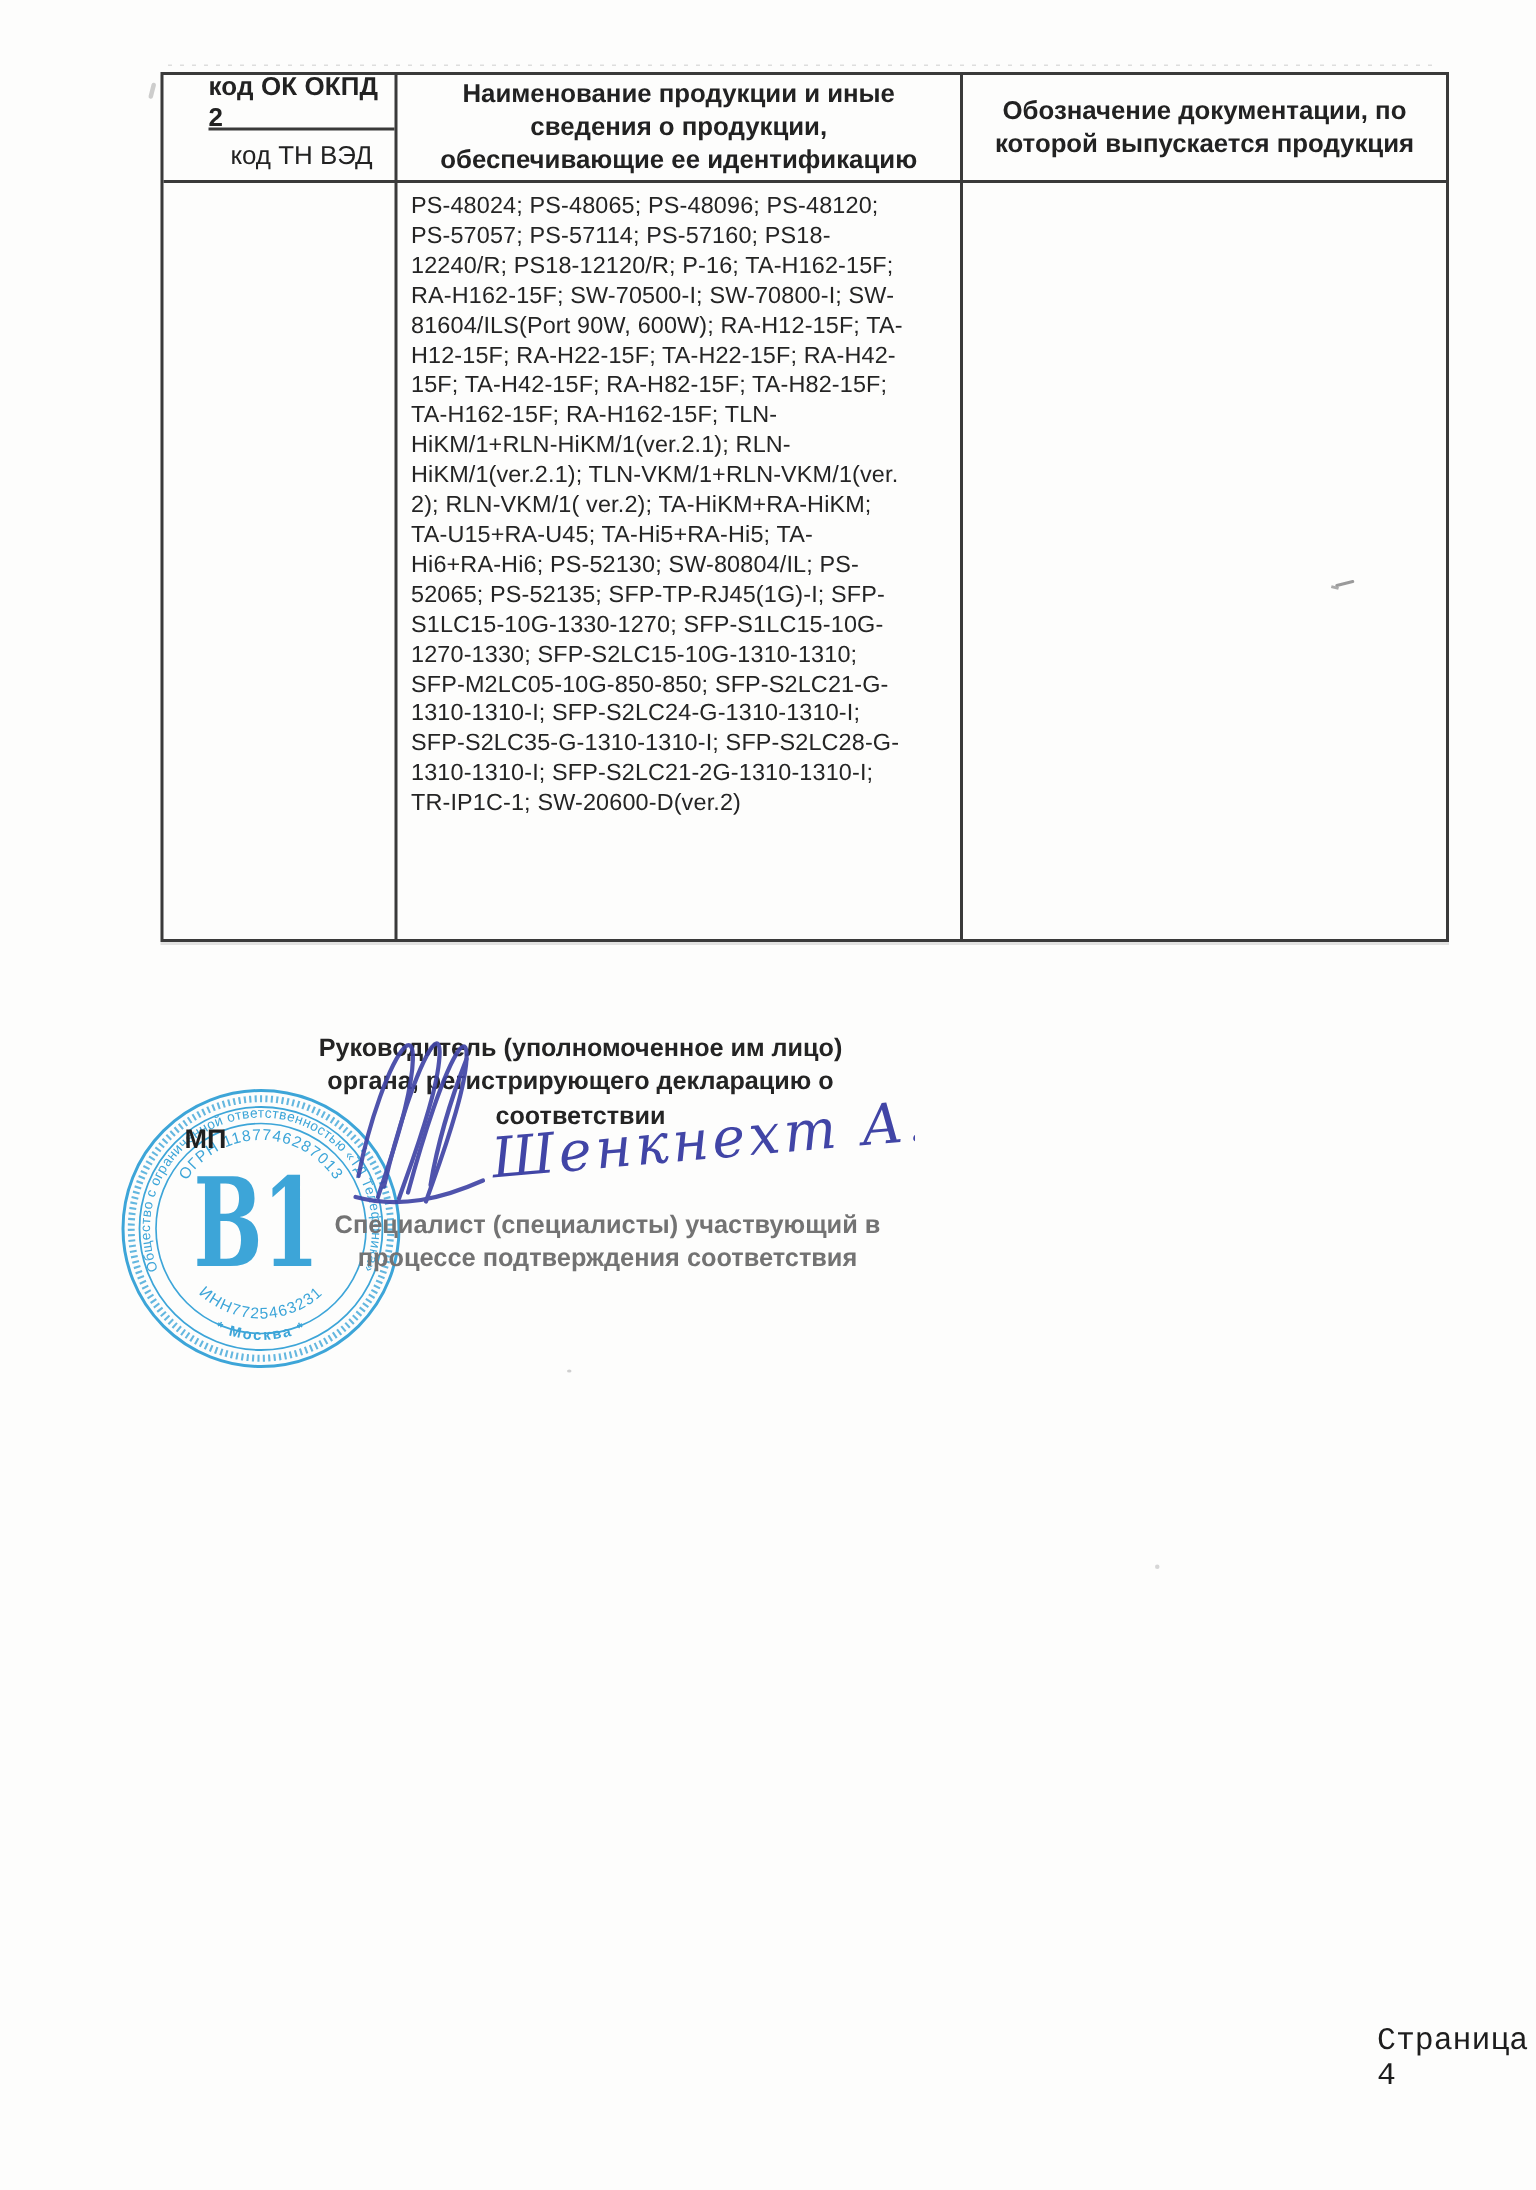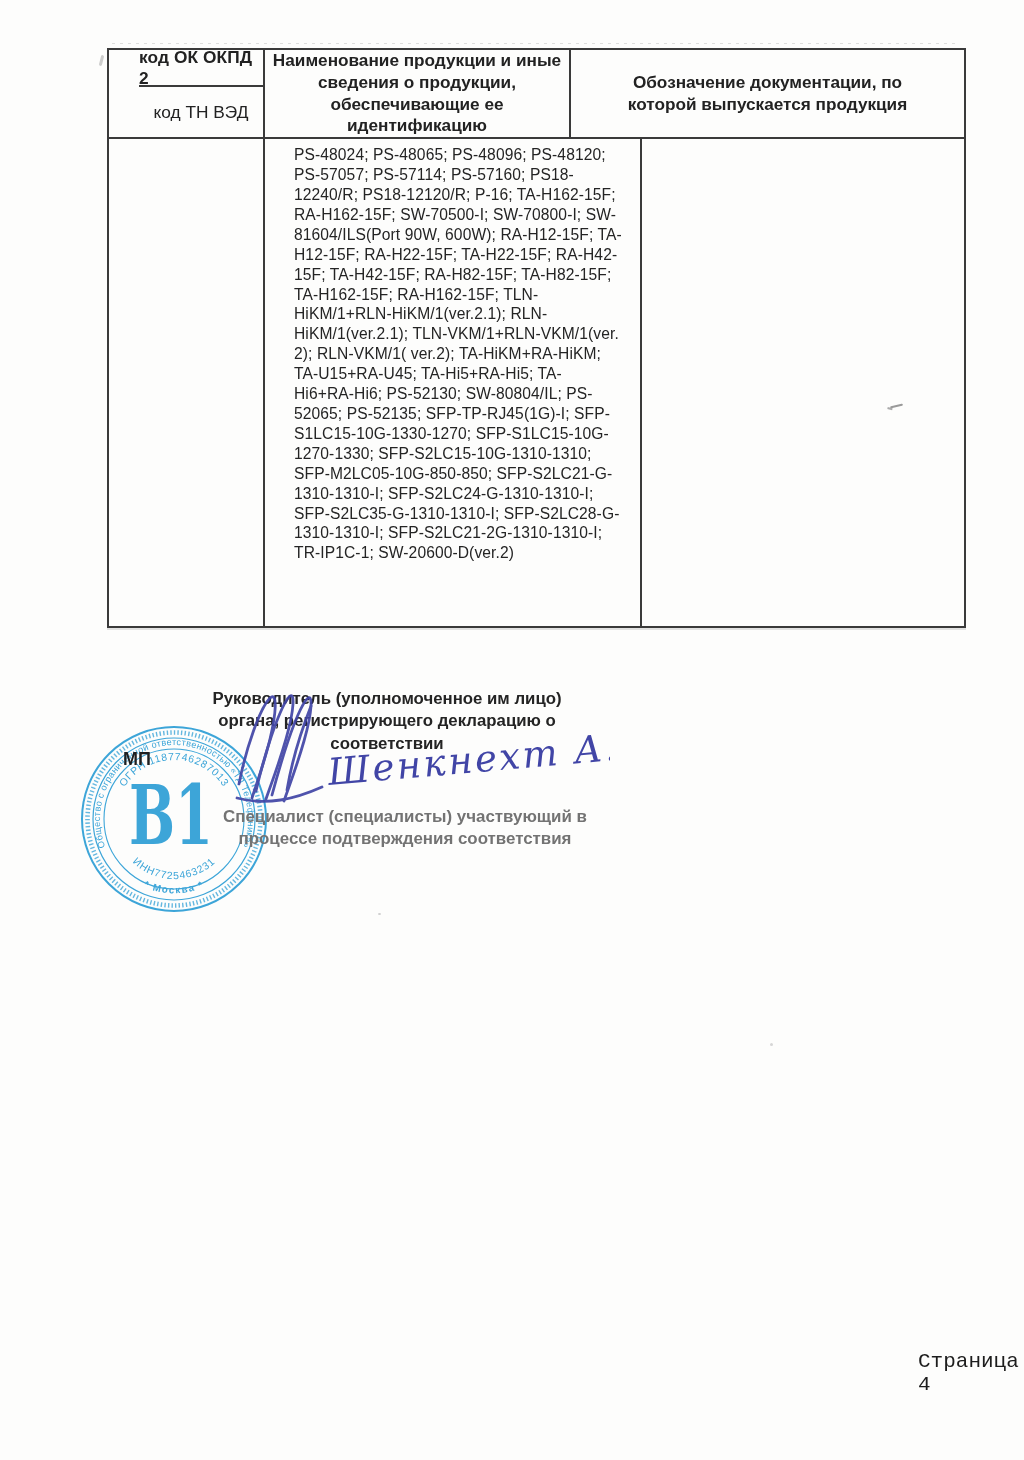--- a/index.html
+++ b/index.html
@@ -11,29 +11,29 @@
   .doc-table{
     position:absolute;left:107px;top:48px;width:859px;height:580px;
     border:2px solid #3a3a3a;box-sizing:border-box;display:flex;flex-direction:column;
     background:#fdfdfc;box-shadow:0 2px 0 rgba(130,130,130,.22);
   }
   .thead{display:flex;flex:0 0 70px;border-bottom:2px solid #3a3a3a;}
   .th-col1{width:156px;border-right:2px solid #3a3a3a;box-sizing:border-box;display:flex;flex-direction:column;padding-left:30px;}
   .c1r1{height:35px;border-bottom:2px solid #3a3a3a;display:flex;align-items:center;justify-content:center;
         font-weight:bold;font-size:17.3px;letter-spacing:.1px;}
   .c1r2{flex:1;display:flex;align-items:center;justify-content:center;font-weight:normal;font-size:17.3px;}
-  .th-col2{width:306px;border-right:2px solid #3a3a3a;box-sizing:border-box;display:flex;align-items:center;
+  .th-col2{width:377px;border-right:2px solid #3a3a3a;box-sizing:border-box;display:flex;align-items:center;
         justify-content:center;text-align:center;font-weight:bold;font-size:17.2px;line-height:21.8px;white-space:pre-line;}
   .th-col3{flex:1;display:flex;align-items:center;justify-content:center;text-align:center;
         font-weight:bold;font-size:17.2px;line-height:21.8px;white-space:pre-line;}
   .tbody{flex:1;display:flex;}
   .tb-col1{width:156px;border-right:2px solid #3a3a3a;box-sizing:border-box;}
   .tb-col2{width:377px;border-right:2px solid #3a3a3a;box-sizing:border-box;
         padding:6px 3px 0 9px;font-size:15.6px;line-height:19.9px;letter-spacing:.1px;color:#242424;}
-  .codes{white-space:pre-line;display:block;margin-left:20px;}
+  .codes{white-space:pre-line;display:block;}
   .other-info{display:block;font-weight:bold;font-size:15.8px;}
   .tb-col3{flex:1;position:relative;}
   
   .sign-title{position:absolute;left:187px;top:688px;width:400px;text-align:center;
         font-weight:bold;font-size:16.8px;line-height:22.4px;white-space:pre-line;color:#242424;z-index:3;}
   .mp-label{position:absolute;left:123px;top:749px;font-weight:bold;font-size:18px;color:#1f1f1f;z-index:4;}
   .specialist{position:absolute;left:190px;top:806px;width:430px;text-align:center;
         font-weight:bold;font-size:16.9px;line-height:21.8px;white-space:pre-line;color:#737373;z-index:4;}
   .page-num{position:absolute;left:902px;top:1350px;font-family:Liberation Mono, monospace;
         font-size:21px;color:#1d1d1d;margin-left:16px;}

